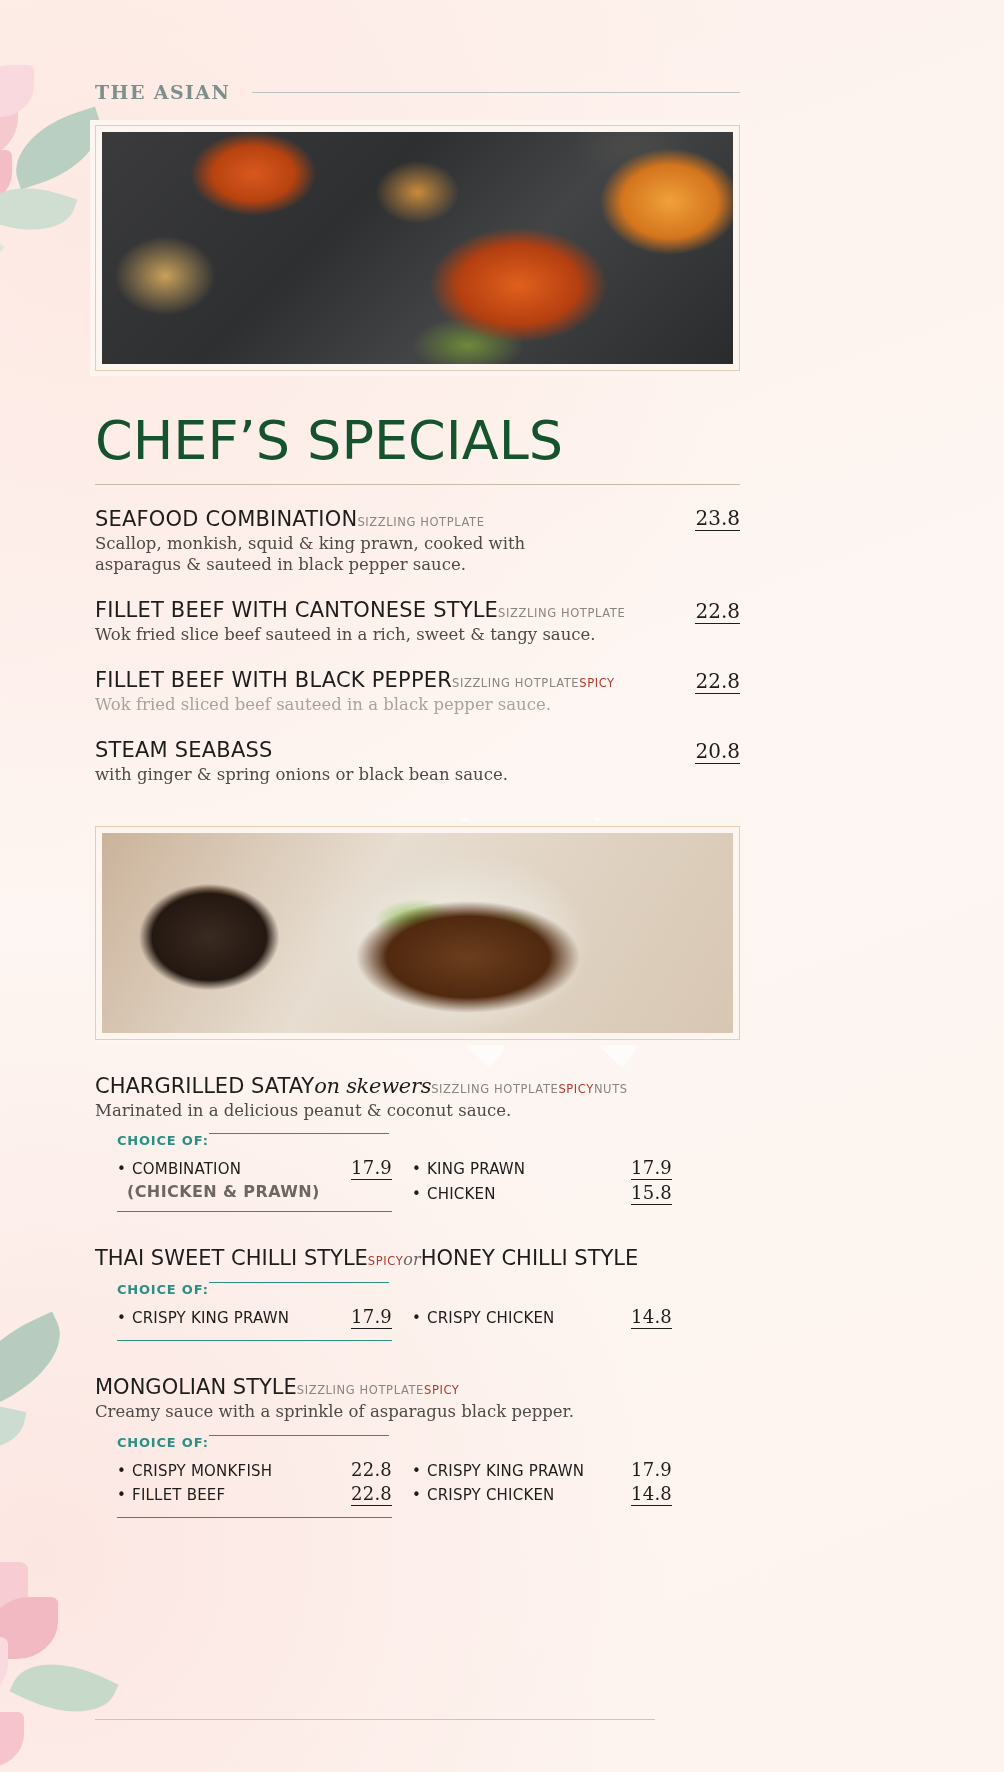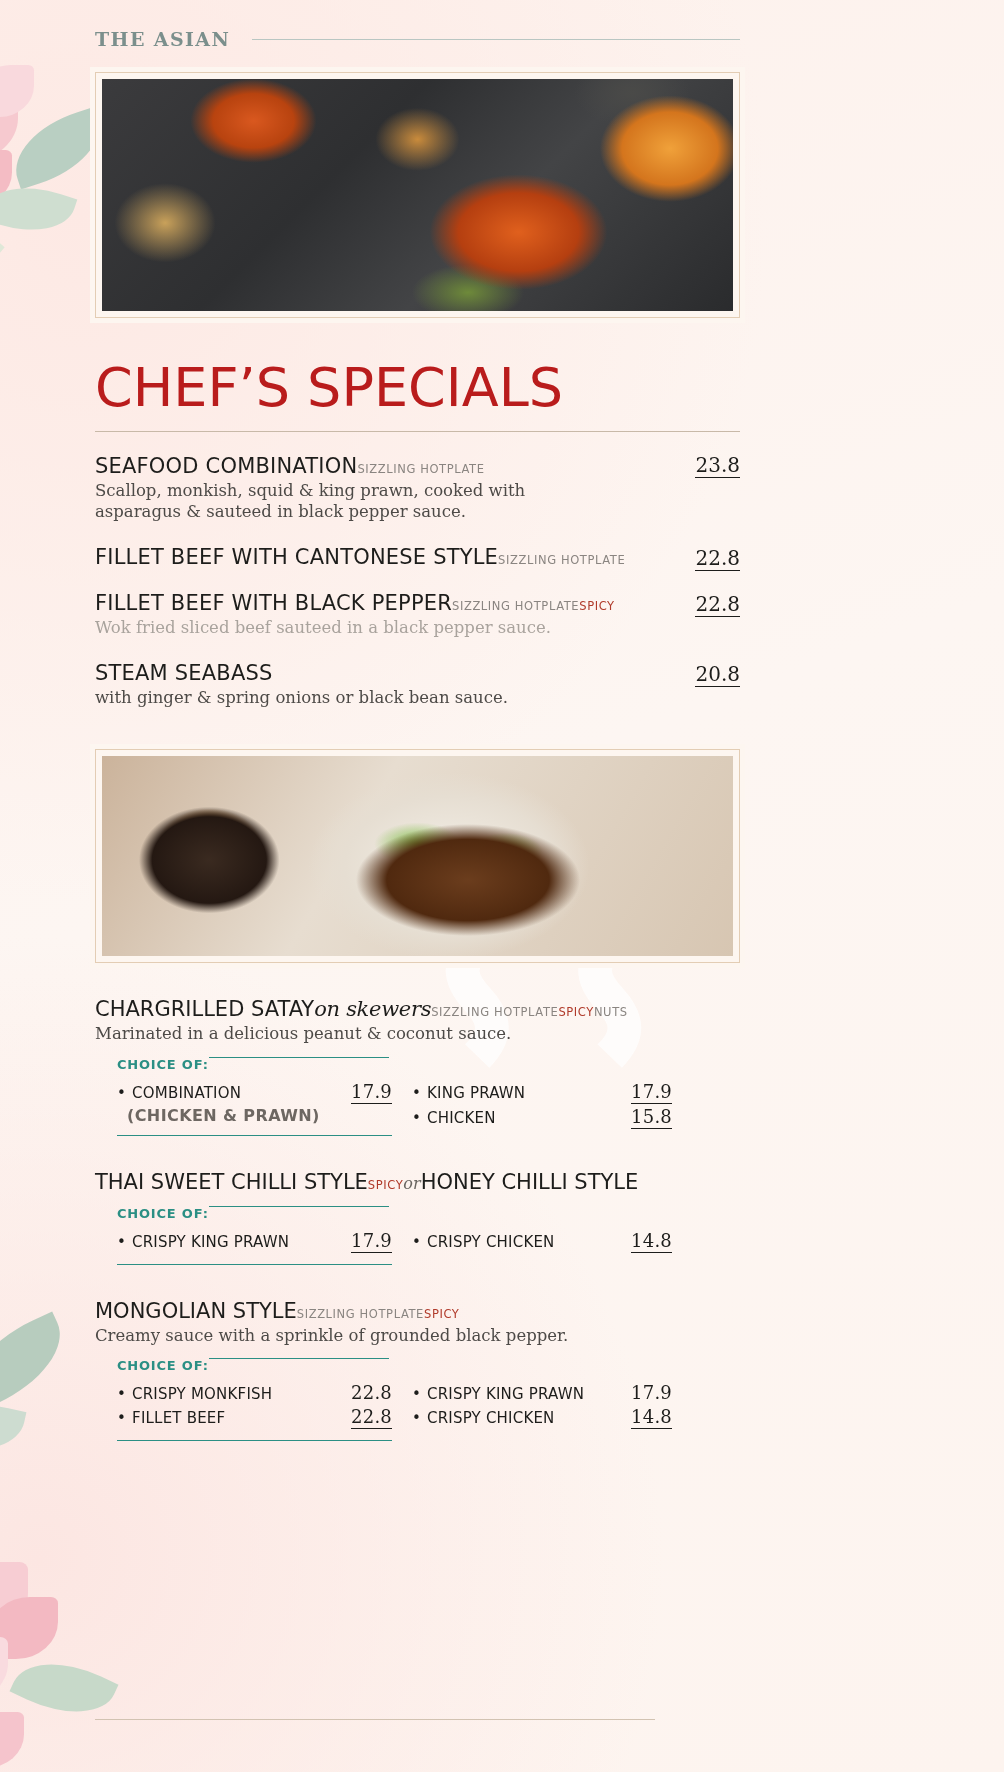--- a/index.html
+++ b/index.html
@@ -70,21 +70,21 @@
     left: 95px;
     top: 0;
     width: 645px;
   }
 
   
   .brand-row {
     display: flex;
     align-items: center;
     gap: 22px;
-    padding-top: 28px;
+    padding-top: 81px;
   }
   .brand {
     font-family: "DejaVu Serif", serif;
     font-weight: bold;
     font-size: 19px;
     letter-spacing: 1.4px;
     color: #7b8f8c;
     white-space: nowrap;
   }
   .brand-rule {
@@ -141,21 +141,21 @@
       radial-gradient(ellipse 180px 120px at 55% 55%, #f3efe7 0%, #e6ded2 58%, rgba(0,0,0,0) 78%),
       linear-gradient(120deg, #cbb39b 0%, #e7ddd0 40%, #d7c6b2 100%);
   }
 
   
   .specials-title {
     font-family: "DejaVu Sans", sans-serif;
     font-size: 54px;
     font-weight: 500;
     letter-spacing: 0px;
-    color: #b91c1c;
+    color: #14532d;
     margin: 42px 0 0 0;
     line-height: 1.05;
   }
   .title-rule {
     height: 1px;
     background: #c8b9a8;
     margin-top: 14px;
   }
 
   
@@ -355,20 +355,21 @@
       </div>
       <div class="dish-desc">Scallop, monkish, squid &amp; king prawn, cooked with asparagus &amp; sauteed in black pepper sauce.</div>
       <div class="price">23.8</div>
     </div>
 
     <div class="dish">
       <div class="dish-head">
         <span class="dish-name">FILLET BEEF WITH CANTONESE STYLE</span>
         <span class="tag">SIZZLING HOTPLATE</span>
       </div>
+      <div class="dish-desc">Wok fried slice beef sauteed in a rich, sweet &amp; tangy sauce.</div>
       <div class="price m2">22.8</div>
     </div>
 
     <div class="dish">
       <div class="dish-head">
         <span class="dish-name">FILLET BEEF WITH BLACK PEPPER</span>
         <span class="tag">SIZZLING HOTPLATE</span>
         <span class="tag spicy">SPICY</span>
       </div>
       <div class="dish-desc faded">Wok fried sliced beef sauteed in a black pepper sauce.</div>
@@ -470,21 +471,21 @@
         </div>
       </div>
     </div>
 
     <div class="section">
       <div class="section-title">
         <span>MONGOLIAN STYLE</span>
         <span class="tag">SIZZLING HOTPLATE</span>
         <span class="tag spicy">SPICY</span>
       </div>
-      <div class="dish-desc">Creamy sauce with a sprinkle of grounded black pepper.</div>
+      <div class="dish-desc">Creamy sauce with a sprinkle of asparagus black pepper.</div>
 
       <div class="choice-block">
         <div class="choice-head">
           <span class="choice-label">CHOICE OF:</span>
           <span class="choice-rule"></span>
         </div>
         <div class="choice-cols">
           <div class="choice-col">
             <div class="choice-item">
               <span class="choice-name">

